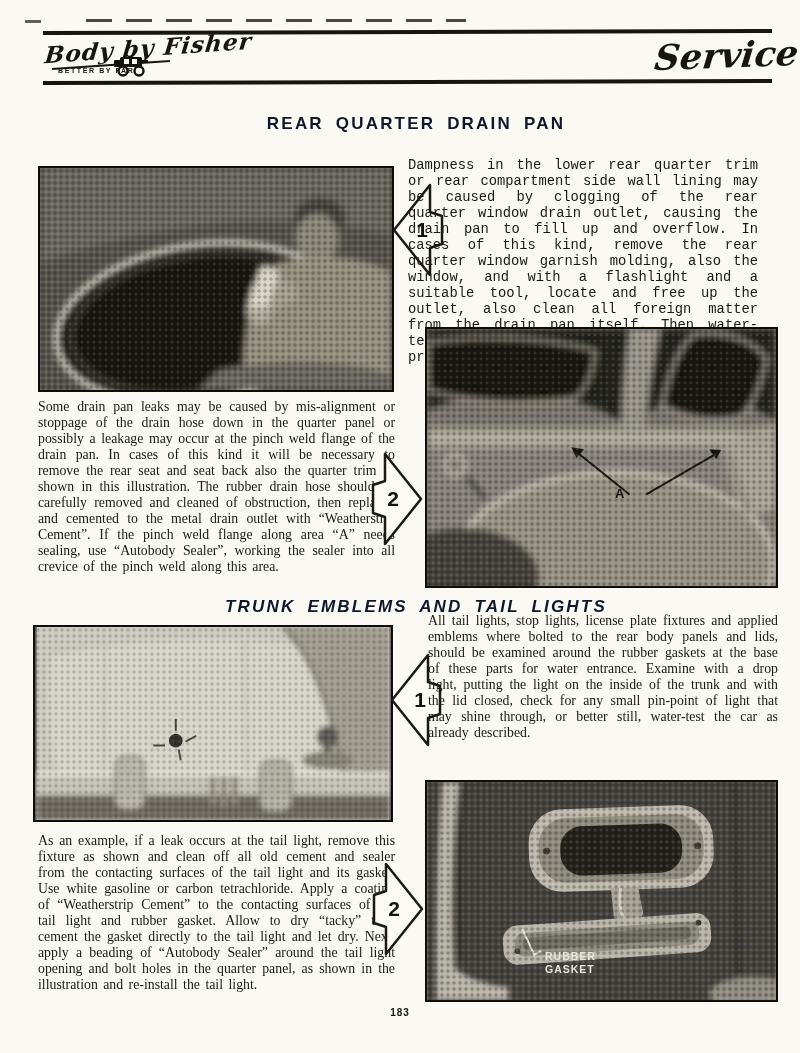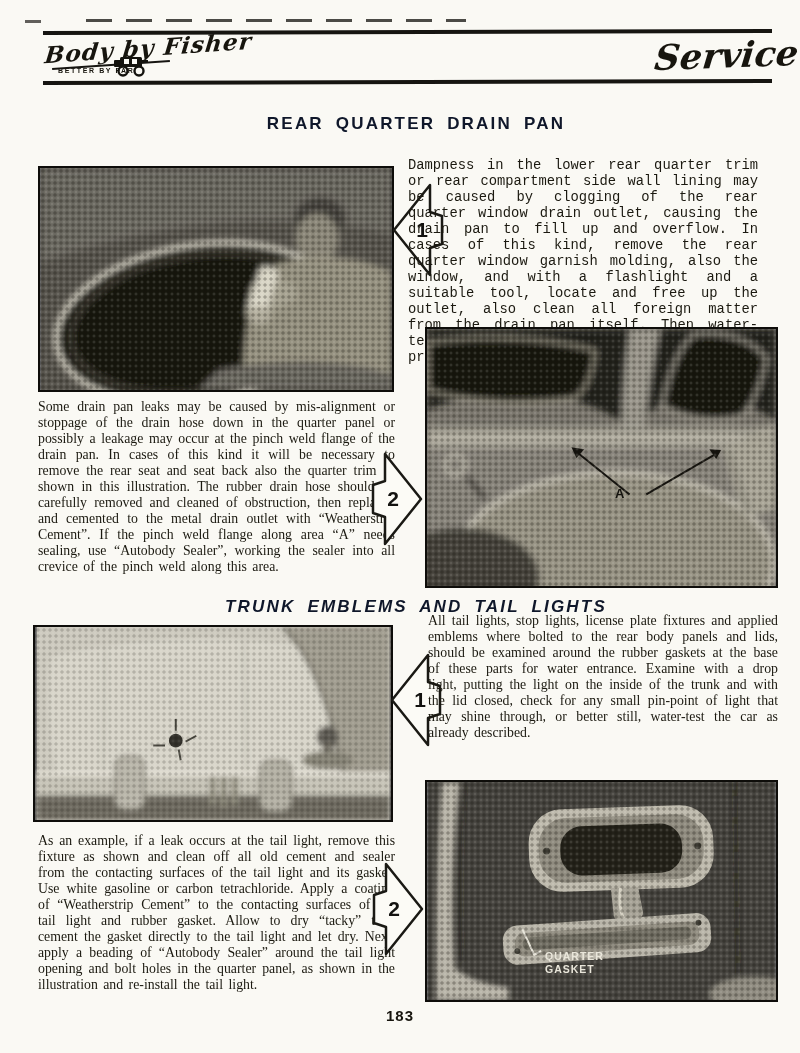--- a/index.html
+++ b/index.html
@@ -55,21 +55,21 @@
   
   .arrow{position:absolute;width:52px;height:97px;}
   .arrow .num{position:absolute;top:36px;width:100%;text-align:center;
         font-family:"Liberation Sans",sans-serif;font-weight:bold;font-size:21px;color:#131210;}
   .arrow.left .num{padding-left:8px;box-sizing:border-box;}
   .arrow.right .num{padding-right:8px;box-sizing:border-box;}
   .a1{left:392px;top:182px;} .a2{left:371px;top:451px;}
   .a3{left:390px;top:652px;} .a4{left:372px;top:861px;}
   
   .pageno{position:absolute;top:1007px;left:0;width:100%;text-align:center;
-        font-family:"Liberation Sans",sans-serif;font-weight:bold;font-size:15px;letter-spacing:1px;}
+        font-family:"Liberation Sans",sans-serif;font-weight:bold;font-size:10px;letter-spacing:1px;}
 </style>
 </head>
 <body>
 
 <div class="page">
 
   <div class="scan-dash"></div>
   <div class="scan-speck"></div>
 
   <div class="rule rule-top"></div>
@@ -239,17 +239,17 @@
       </g>
       <g transform="rotate(-4 180 158)">
         <rect x="76" y="140" width="212" height="40" rx="15" fill="#b8b4a8"></rect>
         <rect x="88" y="148" width="188" height="24" rx="10" fill="#8e8a7e"></rect>
         <rect x="96" y="153" width="172" height="13" rx="6" fill="#6f6c61"></rect>
         <circle cx="90" cy="166" r="3" fill="#403e36"></circle>
         <circle cx="276" cy="150" r="3" fill="#403e36"></circle>
       </g>
       <polyline points="96,150 108,176 115,172" fill="none" stroke="#e8e5da" stroke-width="2"></polyline>
     </svg>
-    <div class="fig-label-gasket">QUARTER GASKET</div>
+    <div class="fig-label-gasket">RUBBER GASKET</div>
   </div>
 
   <div class="pageno">183</div>
 </div>
 
 </body></html>

